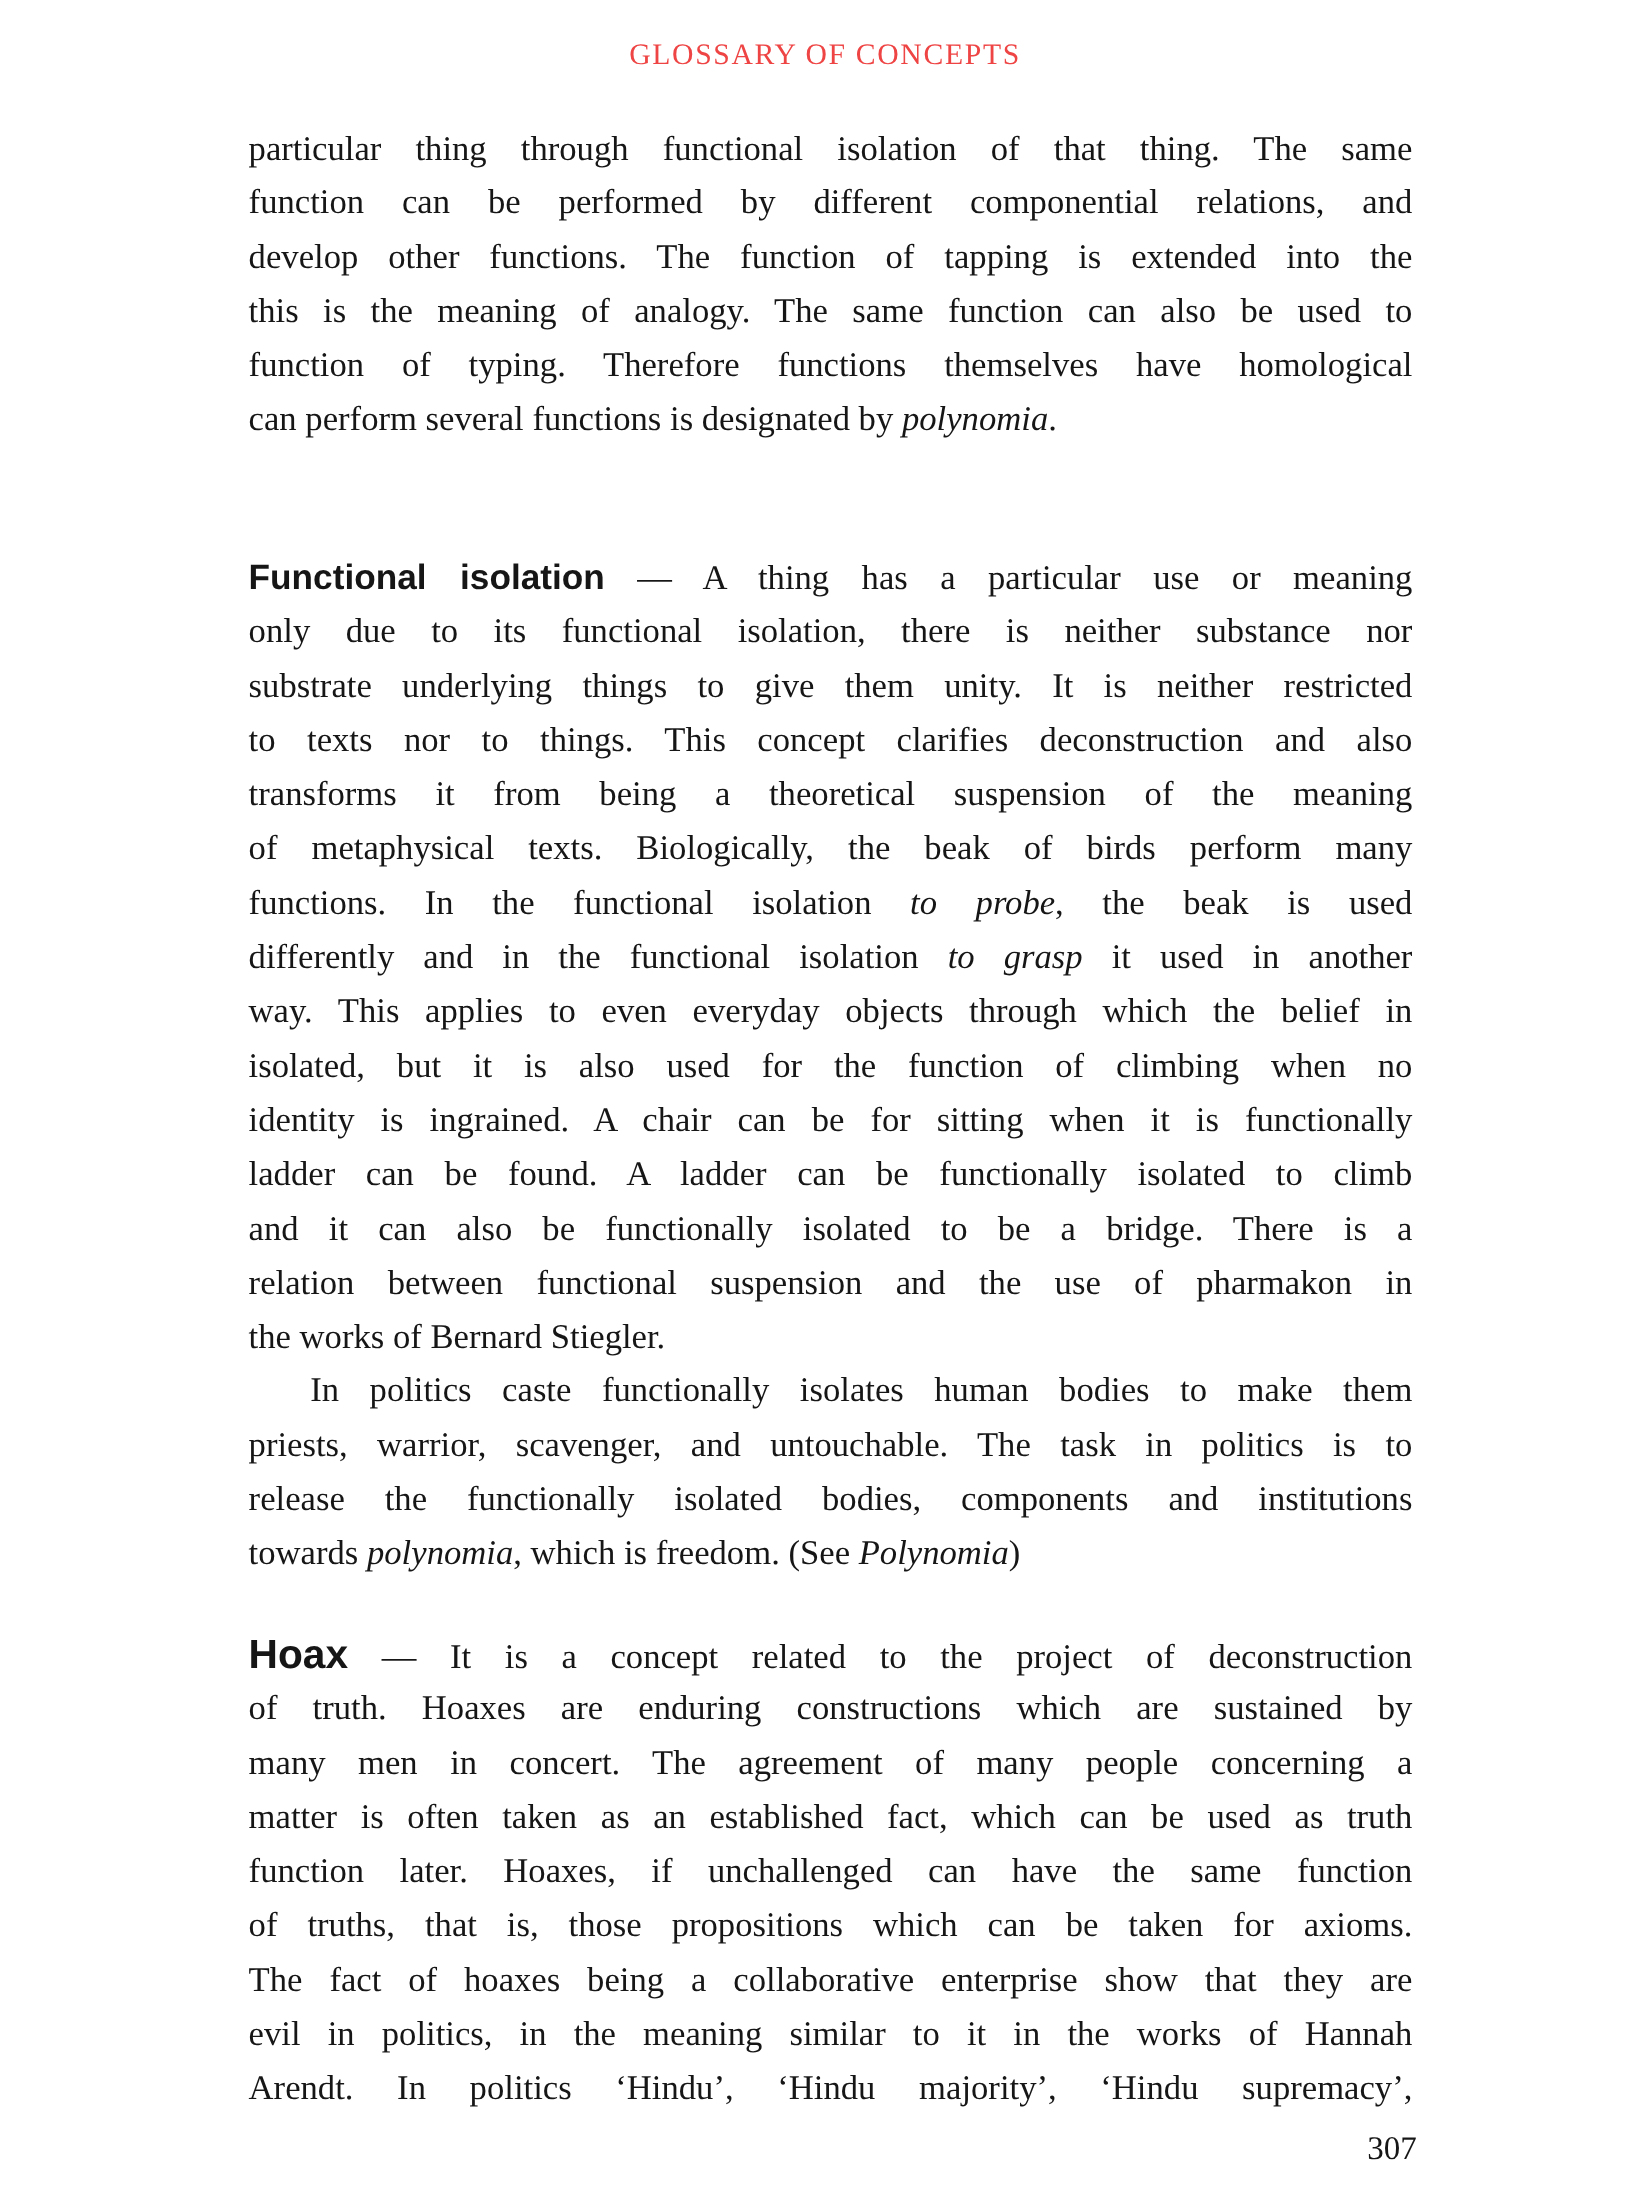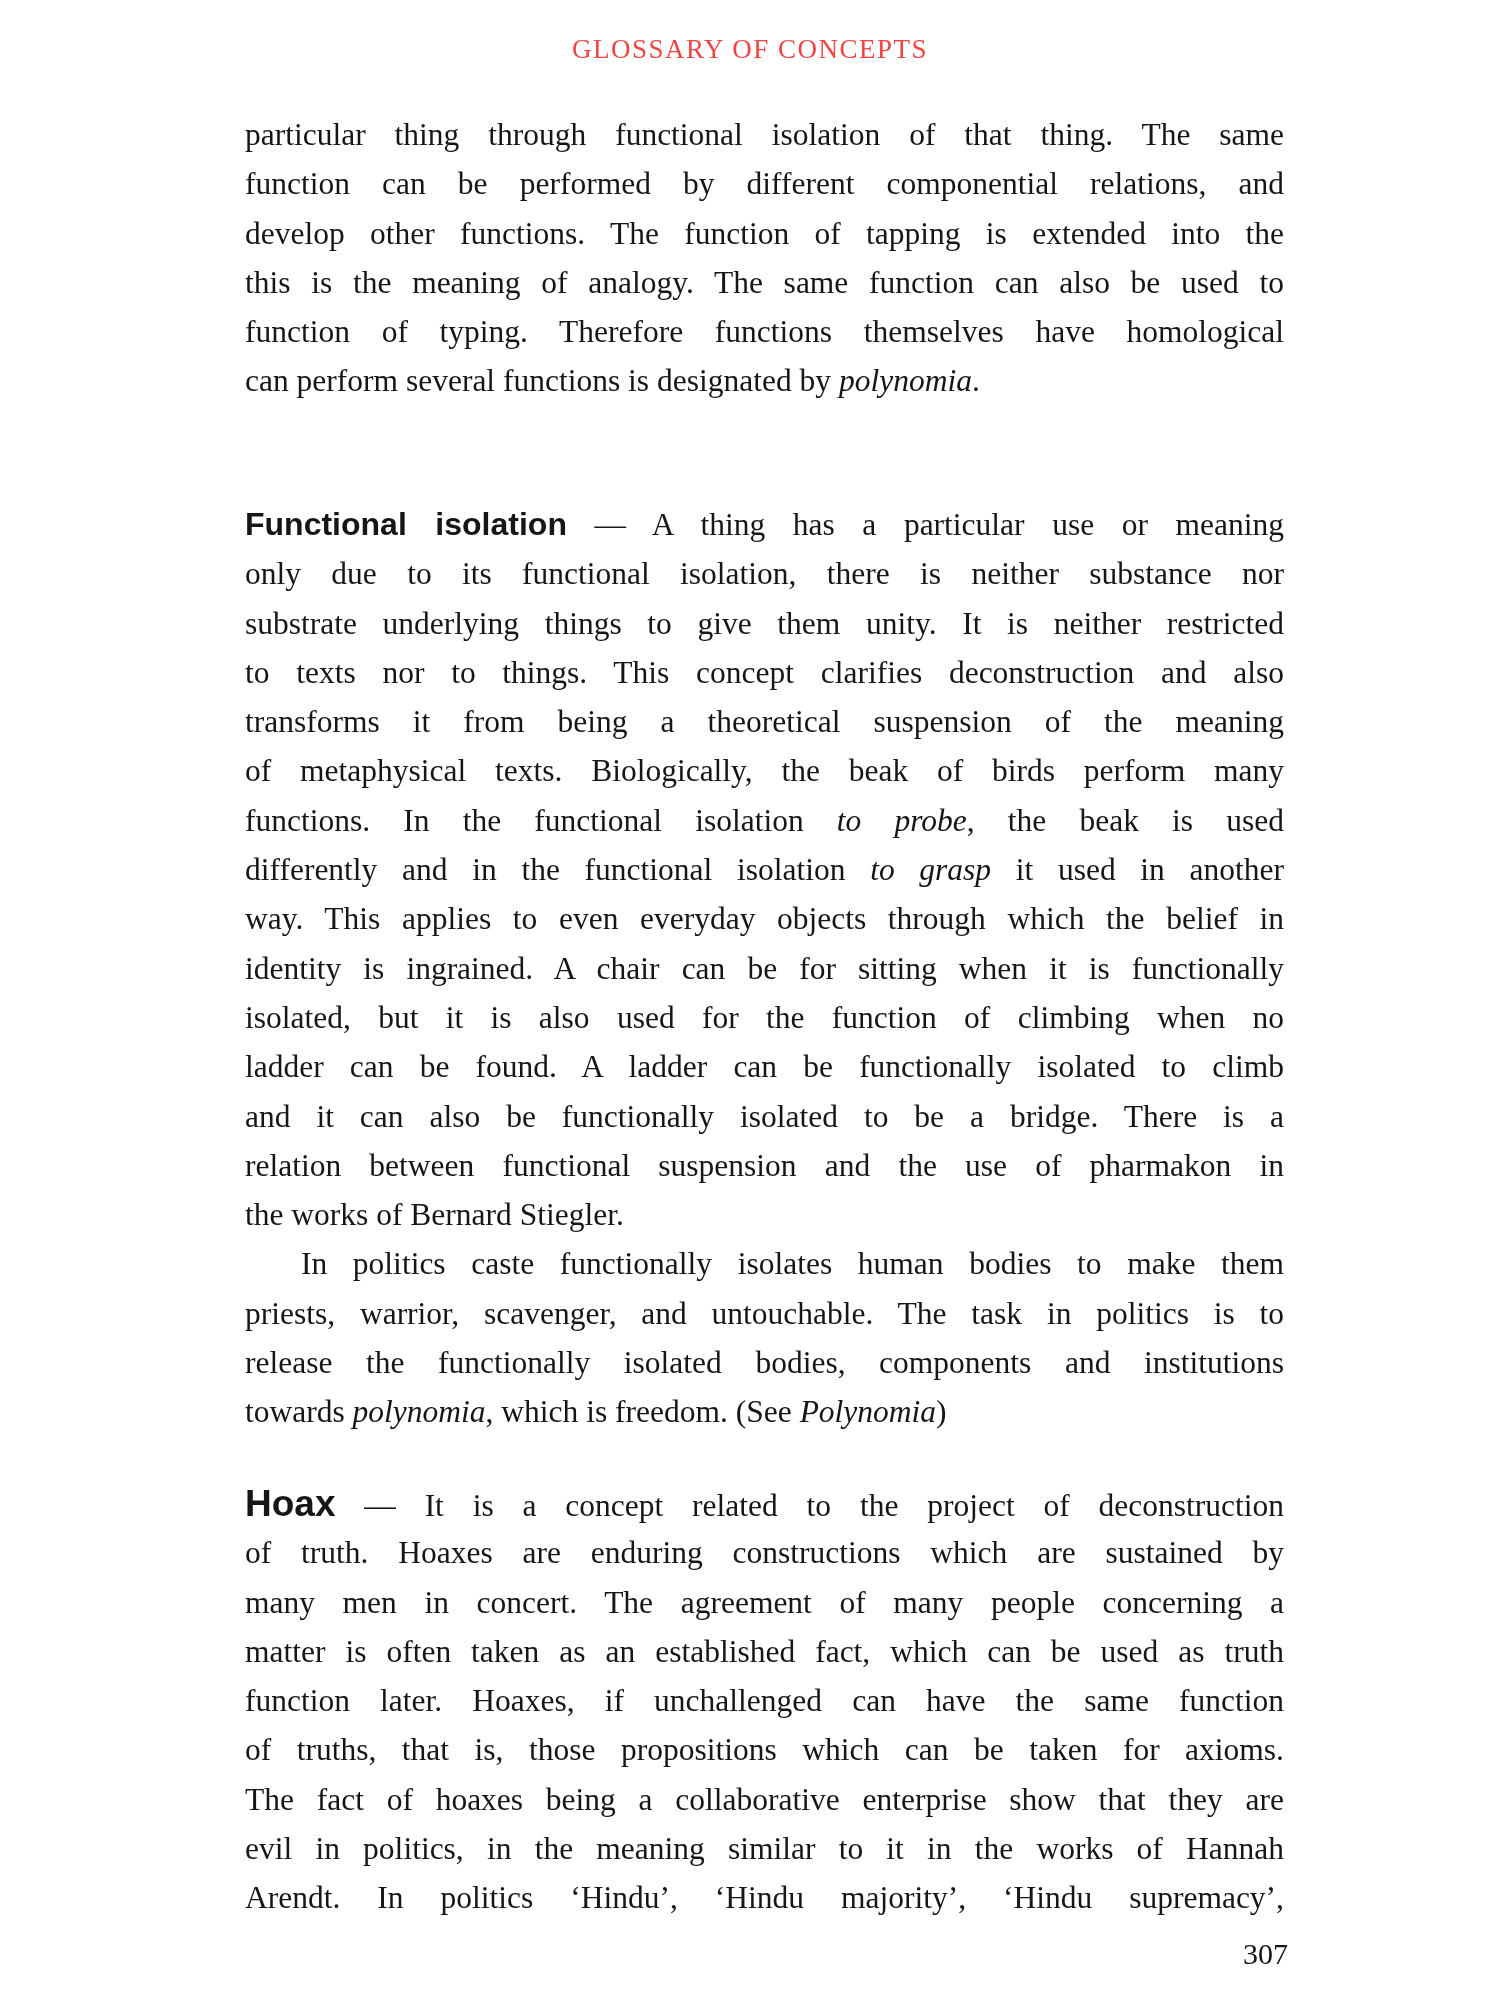--- a/index.html
+++ b/index.html
@@ -13,21 +13,21 @@
     text-align: center; font-size: 27px; letter-spacing: 1.5px;
     color: #ef4444;
   }
   .text-block {
     position: absolute; left: 226px; width: 1058px;
     font-size: 31.5px; line-height: 49.3px;
     text-align: justify;
   }
   .text-block .line {
     display: block; height: 49.3px; white-space: nowrap;
-    text-align: justify; text-align-last: justify; margin-left: 19px;
+    text-align: justify; text-align-last: justify;
   }
   .text-block .line.last { text-align-last: left; }
   .text-block .line.indent { padding-left: 56px; }
   .term { font-family: "Liberation Sans", "DejaVu Sans", sans-serif; font-weight: bold; font-size: 32px; }
   .term.large { font-size: 37px; }
   i { font-style: italic; }
   .page-number {
     position: absolute; top: 1937px; left: 1228px; width: 60px;
     font-size: 30px; text-align: right;
   }
@@ -52,22 +52,22 @@
 <div class="text-block" id="block2">
   <span class="line"><span class="term">Functional isolation</span><span> — </span><span>A thing has a particular use or meaning</span></span>
   <span class="line">only due to its functional isolation, there is neither substance nor</span>
   <span class="line">substrate underlying things to give them unity. It is neither restricted</span>
   <span class="line">to texts nor to things. This concept clarifies deconstruction and also</span>
   <span class="line">transforms it from being a theoretical suspension of the meaning</span>
   <span class="line">of metaphysical texts. Biologically, the beak of birds perform many</span>
   <span class="line"><span>functions. In the functional isolation </span><i>to probe</i><span>, the beak is used</span></span>
   <span class="line"><span>differently and in the functional isolation </span><i>to grasp</i><span> it used in another</span></span>
   <span class="line">way. This applies to even everyday objects through which the belief in</span>
+  <span class="line">isolated, but it is also used for the function of climbing when no</span>
   <span class="line">identity is ingrained. A chair can be for sitting when it is functionally</span>
-  <span class="line">isolated, but it is also used for the function of climbing when no</span>
   <span class="line">ladder can be found. A ladder can be functionally isolated to climb</span>
   <span class="line">and it can also be functionally isolated to be a bridge. There is a</span>
   <span class="line">relation between functional suspension and the use of pharmakon in</span>
   <span class="line last">the works of Bernard Stiegler.</span>
   <span class="line indent">In politics caste functionally isolates human bodies to make them</span>
   <span class="line">priests, warrior, scavenger, and untouchable. The task in politics is to</span>
   <span class="line">release the functionally isolated bodies, components and institutions</span>
   <span class="line last"><span>towards </span><i>polynomia</i><span>, which is freedom. (See </span><i>Polynomia</i><span>)</span></span>
 </div>
 

